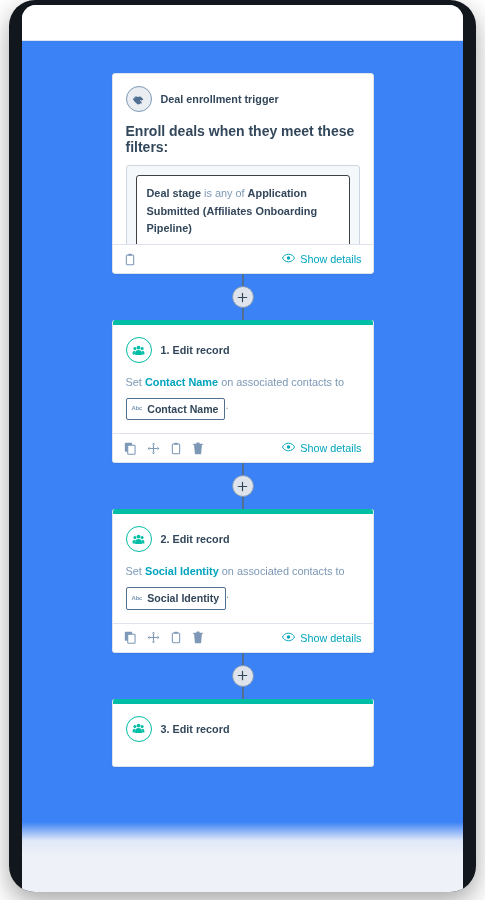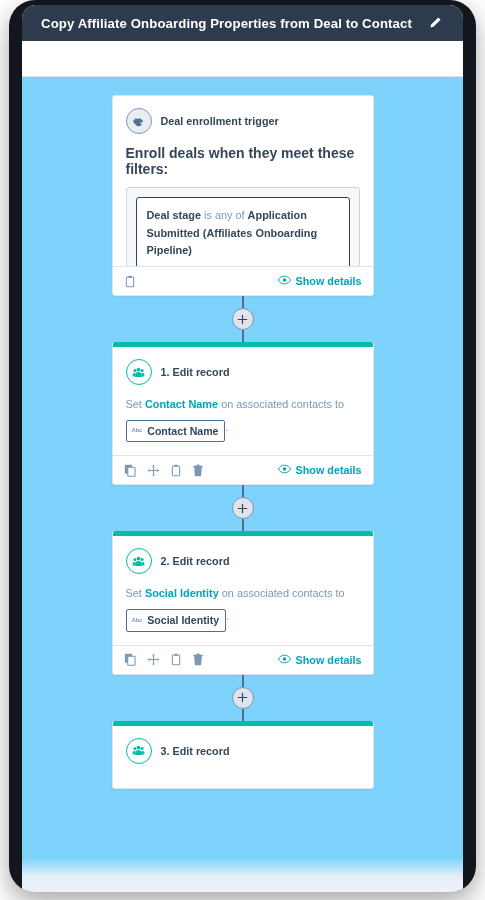--- a/index.html
+++ b/index.html
@@ -64,22 +64,22 @@
   #subtoolbar {
     height: 36px;
     background: #ffffff;
     border-bottom: 1px solid #dfe3eb;
   }
 
   
   #canvas {
     position: relative;
     height: calc(887px - 36px - 36px);
-    background: #7dd3fc;
-    padding-top: 18px;
+    background: #3b82f6;
+    padding-top: 32px;
     overflow: hidden;
   }
 
   .flow {
     width: 262px;
     margin: 0 auto;
     position: relative;
   }
 
   
@@ -233,47 +233,39 @@
     padding: 0 11px;
   }
   .foot-icons { display: flex; align-items: center; gap: 10px; }
   .foot-icons .ic { cursor: pointer; display: flex; }
   .show-details {
     display: flex;
     align-items: center;
     gap: 5px;
     color: #00a4bd;
     font-size: 10.8px;
-    font-weight: bold;
+    font-weight: normal;
     cursor: pointer;
   }
 
   
   #fade {
     position: absolute;
     left: 0; right: 0; bottom: 0;
     height: 34px;
     background: linear-gradient(to bottom, rgba(238,241,248,0) 0%, rgba(238,241,248,.92) 55%, #eef1f8 100%);
     pointer-events: none;
   }
 </style>
 </head>
 <body>
 
 <div id="device">
   <div id="screen">
 
-    <div id="appbar">
-      <span class="title">Copy Affiliate Onboarding Properties from Deal to Contact</span>
-      <span class="pencil-btn">
-        <svg width="14" height="14" viewBox="0 0 16 16">
-          <path d="M11.8 1.6l2.6 2.6-8.2 8.2-3.4.8.8-3.4z" fill="#ffffff"></path>
-        </svg>
-      </span>
-    </div>
 
     <div id="subtoolbar"></div>
 
     <div id="canvas">
       <div class="flow">
 
         <div class="card">
           <div class="trigger-scroll">
             <div class="card-body">
               <div class="card-head">

